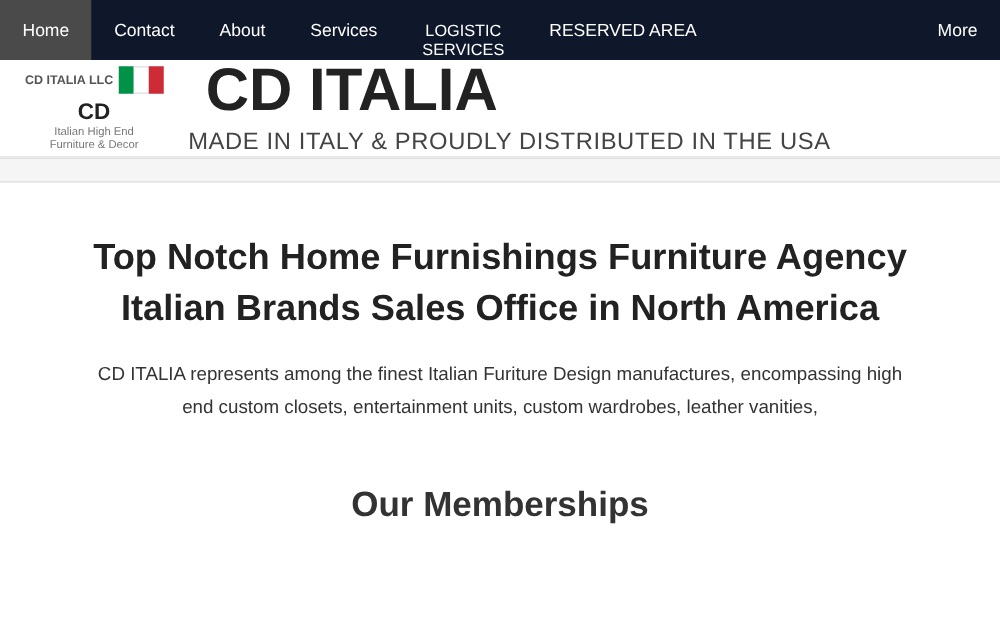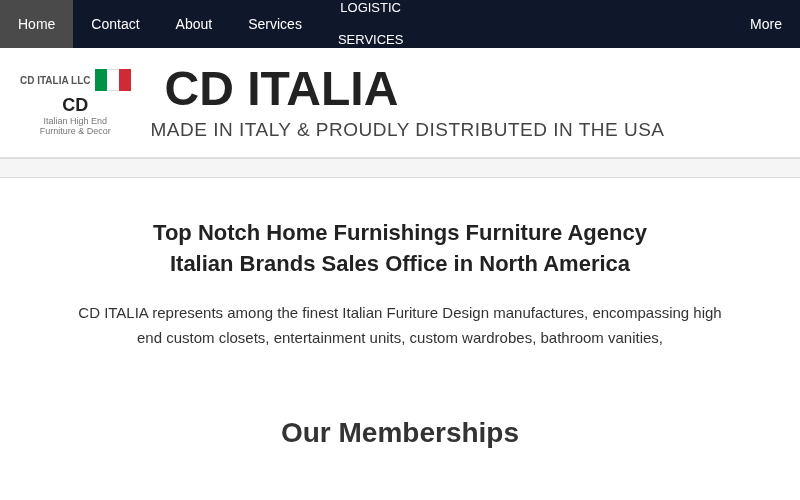--- a/index.html
+++ b/index.html
@@ -23,33 +23,33 @@
       white-space: nowrap;
       text-decoration: none;
     }
     .nav-item.active {
       background: #4a4a4a;
     }
     .nav-logistic {
       display: flex;
       flex-direction: column;
       align-items: center;
-      justify-content: space-between;
+      justify-content: flex-end;
       line-height: 1.2;
       font-size: 13px;
     }
     .nav-spacer { flex: 1; }
 
     
     .header {
       display: flex;
       align-items: center;
       padding: 16px 20px;
       border-bottom: 1px solid #e0e0e0;
-      height: 110px;
+      height: 78px;
     }
     .logo-area {
       display: flex;
       flex-direction: column;
       align-items: center;
       margin-right: 20px;
       min-width: 100px;
     }
     .logo-flag-box {
       display: flex;
@@ -105,32 +105,32 @@
       border-top: 1px solid #ddd;
       border-bottom: 1px solid #ddd;
     }
 
     
     .hero {
       text-align: center;
       padding: 40px 60px 20px;
     }
     .hero-title {
-      font-size: 22px;
+      font-size: 29px;
       font-weight: bold;
       color: #222;
       line-height: 1.4;
       margin-bottom: 20px;
     }
     .hero-description {
       font-size: 15px;
       color: #333;
       line-height: 1.7;
       max-width: 680px;
-      margin: 16px auto;
+      margin: 0 auto;
     }
 
     
     .memberships {
       text-align: center;
       padding: 30px 20px 0;
     }
     .memberships-title {
       font-size: 28px;
       color: #333;
@@ -141,20 +141,21 @@
 
 <nav>
   <a class="nav-item active">Home</a>
   <a class="nav-item">Contact</a>
   <a class="nav-item">About</a>
   <a class="nav-item">Services</a>
   <a class="nav-item nav-logistic">
     <span>LOGISTIC</span>
     <span>SERVICES</span>
   </a>
+  <a class="nav-item">RESERVED AREA</a>
   <div class="nav-spacer"></div>
   <a class="nav-item">More</a>
 </nav>
 
 <header class="header">
   <div class="logo-area">
     <div class="logo-flag-box">
       <span class="logo-text-small">CD ITALIA LLC</span>
       <div class="italian-flag">
         <div class="flag-stripe" style="background:#009246;"></div>
@@ -173,19 +174,19 @@
 
 <div class="divider"></div>
 
 <section class="hero">
   <h1 class="hero-title">
     <span>Top Notch Home Furnishings Furniture Agency</span><br>
     <span>Italian Brands Sales Office in North America</span>
   </h1>
   <p class="hero-description">
     <span>CD ITALIA represents among the finest Italian Furiture Design manufactures, encompassing high</span><br>
-    <span>end custom closets, entertainment units, custom wardrobes, bathroom vanities,</span><br>
+    <span>end custom closets, entertainment units, custom wardrobes, leather vanities,</span><br>
   </p>
 </section>
 
 <section class="memberships">
   <h2 class="memberships-title">Our Memberships</h2>
 </section>
 
 </body></html>

